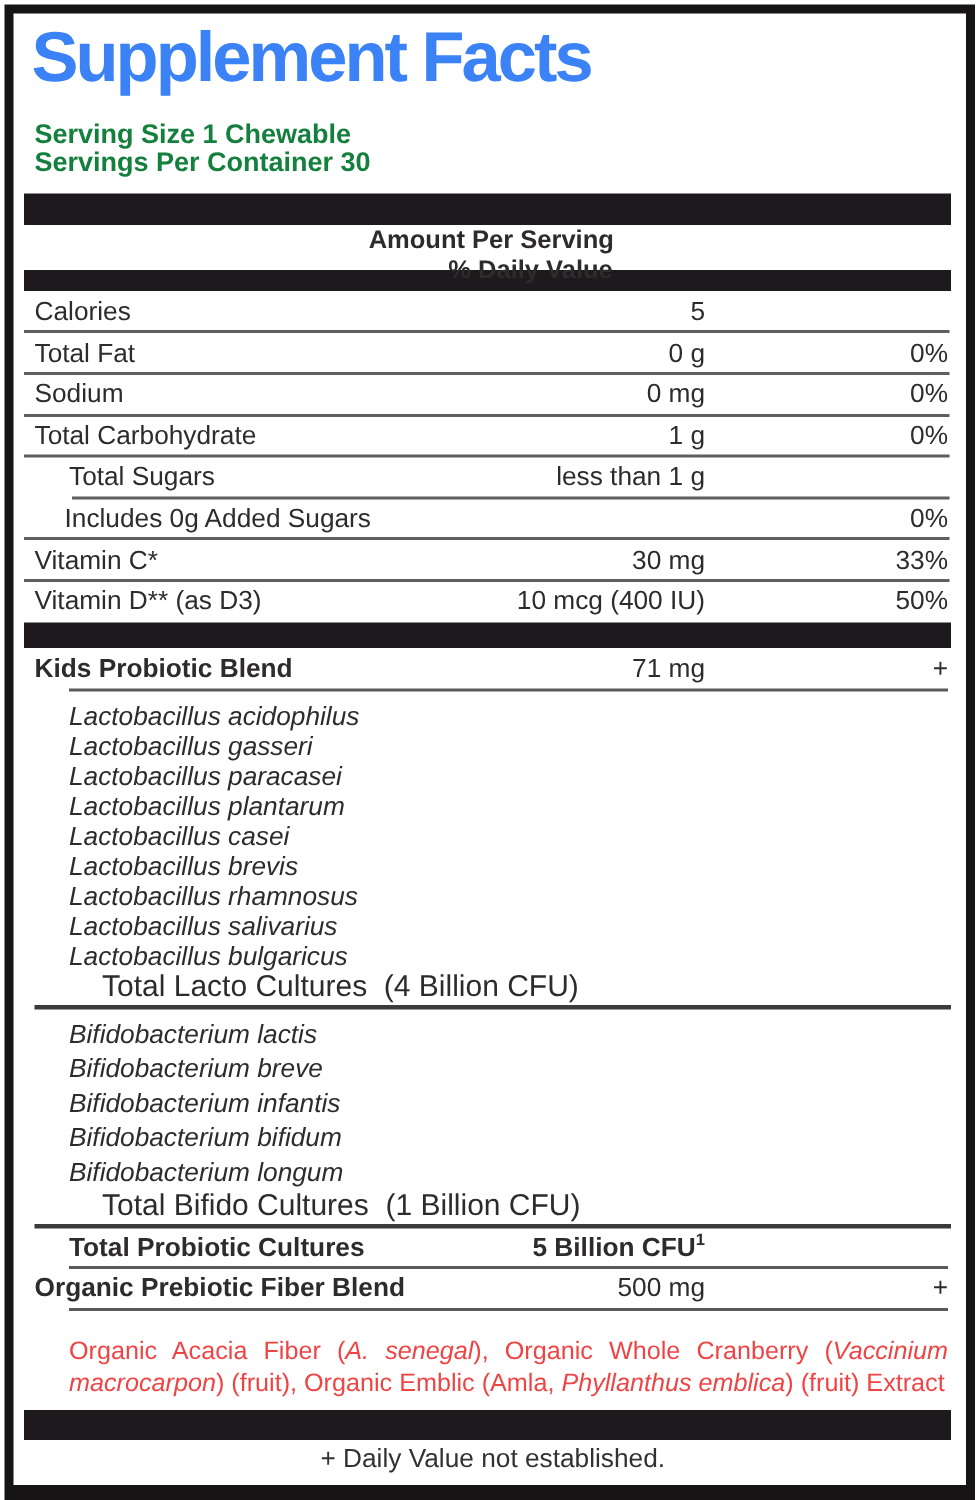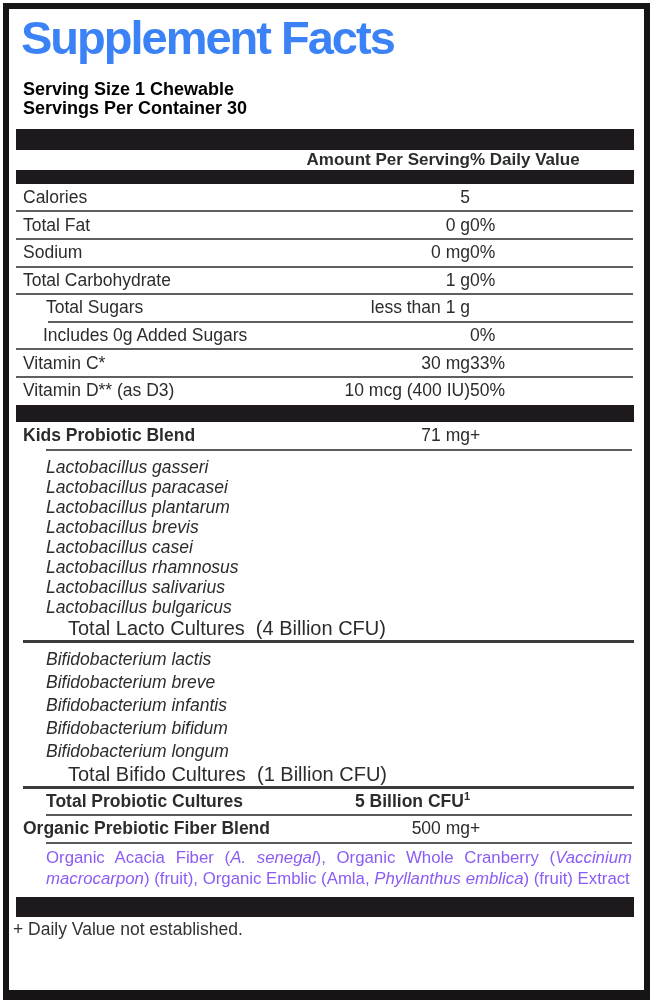--- a/index.html
+++ b/index.html
@@ -11,34 +11,34 @@
   .panel{
     position:absolute;left:3px;top:3px;width:647px;height:997px;
     box-sizing:border-box;background:#fff;
     border:6px solid #171416;border-bottom-width:10px;
     overflow:hidden;
   }
   .title{
     font-size:47px;font-weight:700;letter-spacing:-2px;
     line-height:1.06;margin:4px 0 0 12px;color:#3b82f6;
   }
-  .serving{margin:17px 0 0 14px;font-size:18px;font-weight:600;line-height:19px;color:#000000;}
+  .serving{margin:17px 0 0 14px;font-size:18px;font-weight:600;line-height:19px;color:#15803d;}
   .bar{background:#1d191c;margin:0 10px 0 7px;}
   .bar1{height:21px;margin-top:11px;}
   .bar2{height:14px;}
   .bar3{height:17px;}
   .bar4{height:20px;margin-top:8px;}
   .row{
     display:flex;align-items:center;
     padding:0 12px 0 14px;font-size:17.5px;position:relative;
   }
   .row .label{flex:1;white-space:nowrap;}
   .row .amount{text-align:right;white-space:nowrap;}
-  .row .dv{width:162px;white-space:nowrap;}
-  .hdr{height:20px;font-weight:700;font-size:17px;}
+  .row .dv{width:162px;text-align:right;white-space:nowrap;}
+  .hdr{height:30px;font-weight:700;font-size:17px;flex-direction:column;}
   .trow{height:27.6px;}
   .trow.lined::before{
     content:"";position:absolute;top:-1px;left:7px;right:11px;
     border-top:2px solid #5f5f5f;
   }
   .trow.ind1{padding-left:37px;}
   .trow.ind2{padding-left:34px;}
   .trow.ind2.lined::before{left:39px;}
   .bold{font-weight:700;}
   .blend-row{height:27px;}
@@ -50,25 +50,25 @@
   .cultures-total{
     padding-left:59px;font-size:20px;line-height:22px;
     white-space:pre-wrap;font-style:normal;
   }
   .sep-strong{height:0;border-top:3px solid #3d3a3c;margin:1px 10px 0 14px;}
   .total-row{height:25px;}
   .total-row .amount{padding-right:0;}
   sup{font-size:11px;vertical-align:super;line-height:0;}
   .fiber-row{height:26px;border-radius:11px;}
   .desc{
-    margin:3px 12px 0 37px;font-size:16.8px;line-height:21px;
-    text-align:justify;color:#8b5cf6;
+    margin:16px 12px 0 37px;font-size:16.8px;line-height:21px;
+    text-align:justify;color:#ef4444;
   }
   .desc .it{font-style:italic;}
-  .footnote{margin:3px 0 0 4px;font-size:17.5px;line-height:19px;color:#343132;}
+  .footnote{margin:3px 0 0 4px;font-size:17.5px;line-height:19px;color:#343132;text-align:center;}
 </style>
 </head>
 <body>
 
 <div class="panel">
 
   <div class="title">Supplement Facts</div>
 
   <div class="serving">
     <div>Serving Size 1 Chewable</div>
@@ -129,25 +129,26 @@
   <div class="bar bar3"></div>
 
   <div class="row blend-row">
     <span class="label bold">Kids Probiotic Blend</span>
     <span class="amount">71 mg</span>
     <span class="dv">+</span>
   </div>
   <div class="sub-sep"></div>
 
   <div class="species-list lacto">
+    <div class="species">Lactobacillus acidophilus</div>
     <div class="species">Lactobacillus gasseri</div>
     <div class="species">Lactobacillus paracasei</div>
     <div class="species">Lactobacillus plantarum</div>
+    <div class="species">Lactobacillus casei</div>
     <div class="species">Lactobacillus brevis</div>
-    <div class="species">Lactobacillus casei</div>
     <div class="species">Lactobacillus rhamnosus</div>
     <div class="species">Lactobacillus salivarius</div>
     <div class="species">Lactobacillus bulgaricus</div>
   </div>
   <div class="cultures-total">Total Lacto Cultures  (4 Billion CFU)</div>
 
   <div class="sep-strong"></div>
 
   <div class="species-list bifido">
     <div class="species">Bifidobacterium lactis</div>

